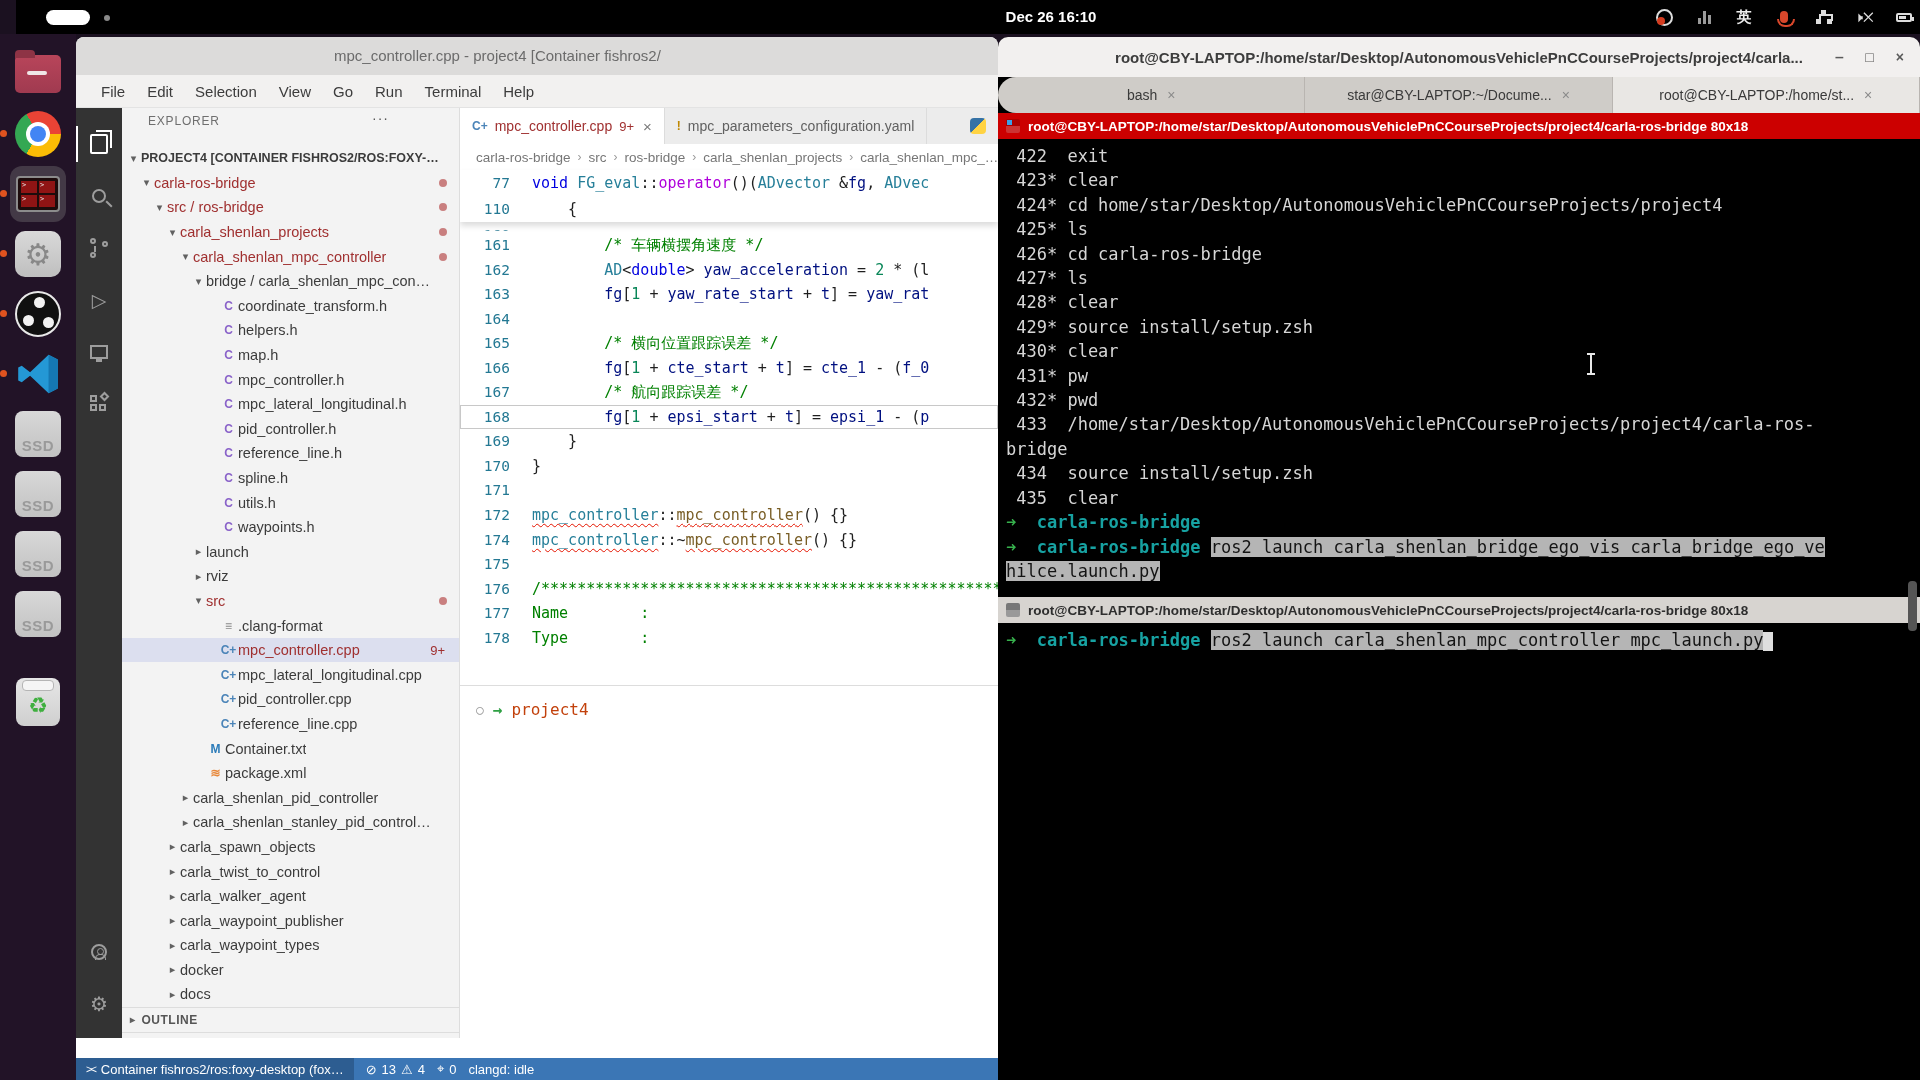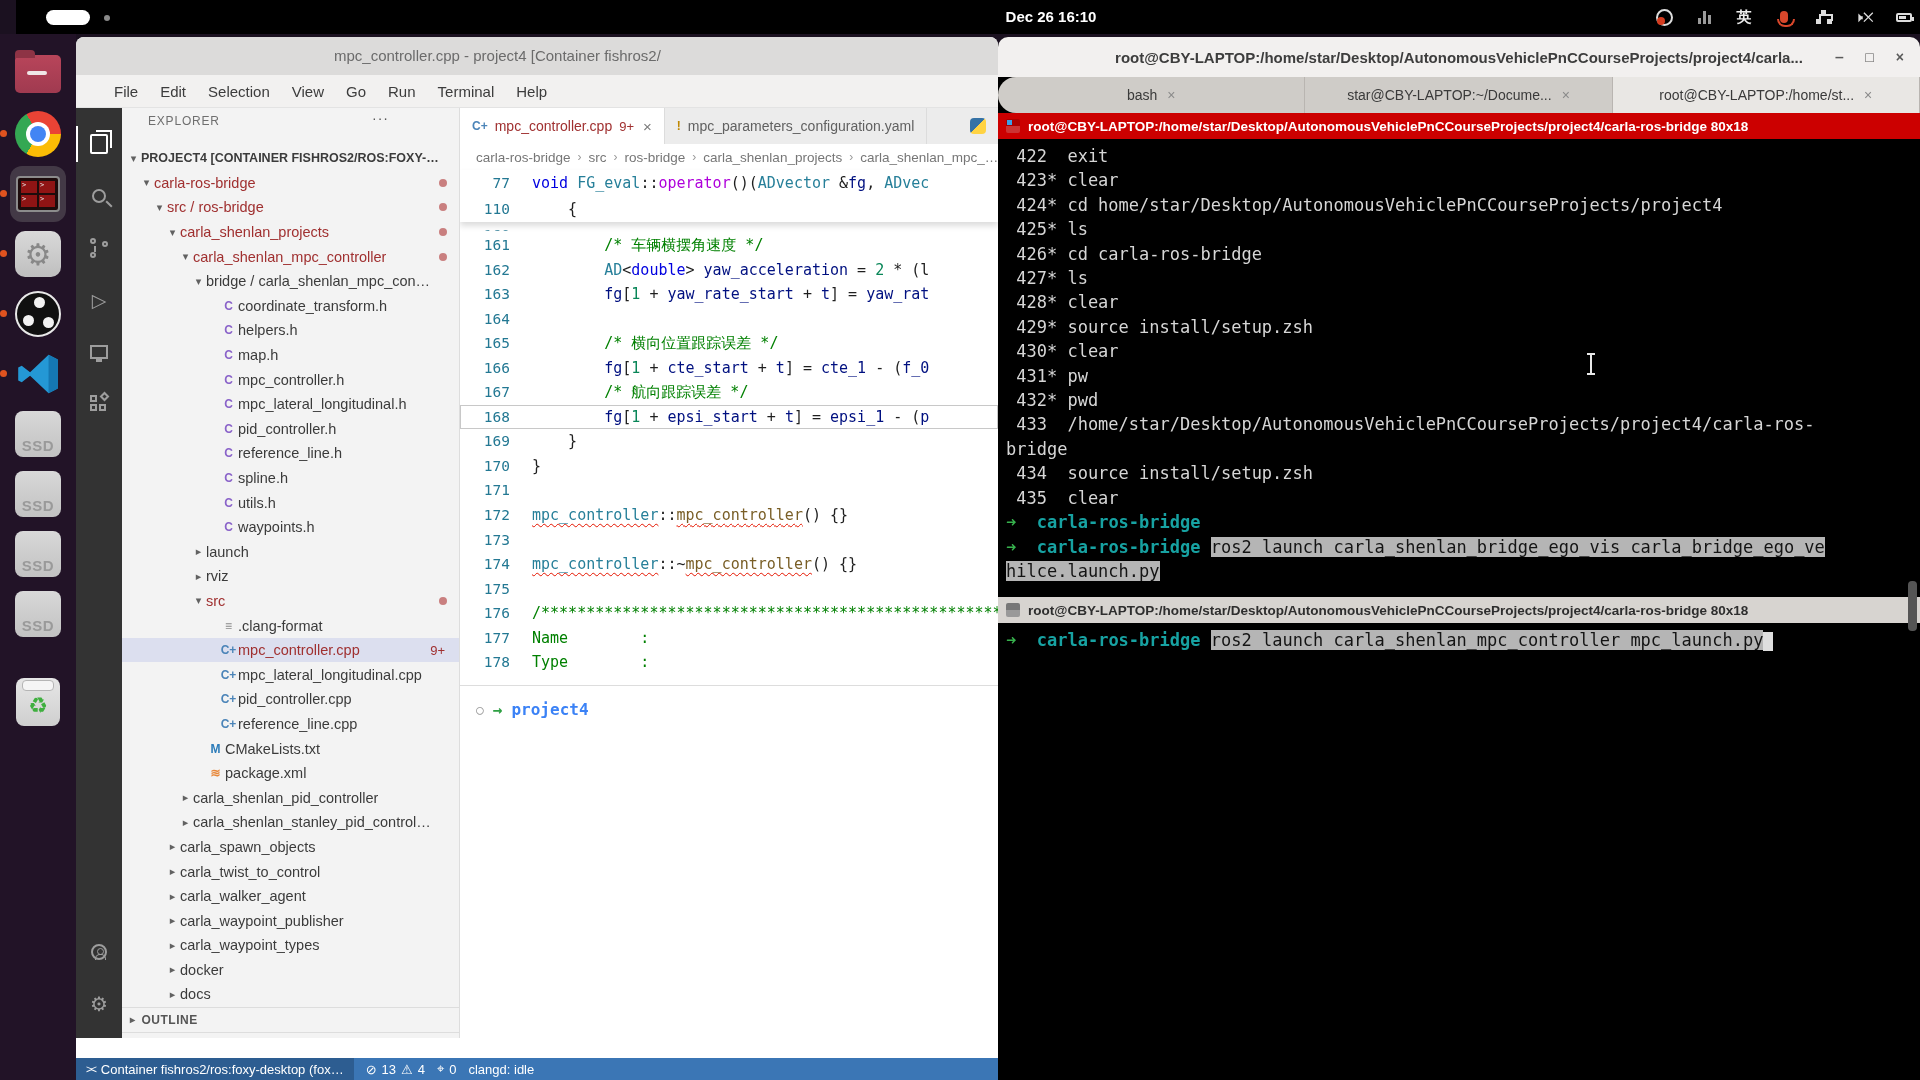--- a/index.html
+++ b/index.html
@@ -49,21 +49,21 @@
   .ico-obs i:nth-child(1){ left:17px; top:4px; } .ico-obs i:nth-child(2){ left:6px; top:22px; } .ico-obs i:nth-child(3){ left:26px; top:24px; }
   .ico-ssd { width:46px; height:46px; background:linear-gradient(#d8d8d8,#c2c2c2); border-radius:8px; display:flex; align-items:flex-end; justify-content:center; color:#9a9a9a; font-size:15px; font-weight:bold; padding-bottom:3px; letter-spacing:.5px; }
   .ico-trash { width:44px; height:48px; background:linear-gradient(#e6e6e6,#cfcfcf); border-radius:8px; position:relative; display:flex; align-items:center; justify-content:center; }
   .ico-trash::before { content:""; position:absolute; top:2px; left:6px; right:6px; height:9px; background:#f5f5f5; border:1px solid #b5b5b5; border-radius:4px; }
   .ico-trash span { color:#3faf3f; font-size:22px; margin-top:8px; }
   .gap-big { height:28px; }
 
   
   #vscode { position:absolute; left:76px; top:37px; width:922px; height:1043px; background:#fff; border-radius:8px 8px 0 0; overflow:hidden; z-index:10; }
   #vtitle { height:38px; background:#dcdbda; color:#6b6b6b; font-size:15px; line-height:38px; padding-left:258px; white-space:nowrap; overflow:hidden; }
-  #vmenu { height:33px; background:#f2f1f0; display:flex; align-items:center; padding-left:27px; border-bottom:1px solid #e3e3e3; }
+  #vmenu { height:33px; background:#f2f1f0; display:flex; align-items:center; padding-left:14px; border-bottom:1px solid #e3e3e3; }
   .menu-item { padding:0 11px; font-size:15px; color:#3c3c3c; }
   #vbody { display:flex; height:930px; }
   #activity { width:46px; background:#333; display:flex; flex-direction:column; align-items:center; padding-top:10px; position:relative; }
   .act-ic { width:46px; height:52px; display:flex; align-items:center; justify-content:center; color:#9d9d9d; position:relative; }
   .act-ic.active { color:#fff; }
   .act-ic.active::before { content:""; position:absolute; left:0; top:8px; bottom:8px; width:2px; background:#fff; }
   .gl-files { width:18px; height:20px; border:2px solid currentColor; border-radius:2px; position:relative; background:#333; }
   .gl-files::before { content:""; position:absolute; left:4px; top:-6px; width:14px; height:16px; border:2px solid currentColor; border-bottom:none; border-left:none; }
   .gl-search { width:14px; height:14px; border:2px solid currentColor; border-radius:50%; position:relative; }
   .gl-search::after { content:""; position:absolute; left:11px; top:12px; width:8px; height:2px; background:currentColor; transform:rotate(45deg); }
@@ -124,21 +124,21 @@
   .tk-err { text-decoration:underline wavy #e51400 1px; text-underline-offset:3px; }
 
   #panel { position:absolute; left:0; right:0; top:577px; height:373px; background:#fff; border-top:1px solid #ddd; }
   #panel-tabs { height:34px; display:flex; align-items:center; padding-left:18px; gap:26px; }
   .ptab { font-size:12.5px; letter-spacing:.4px; color:#8a8a8a; display:flex; align-items:center; gap:7px; height:100%; }
   .ptab.active { color:#3a3a3a; border-bottom:1px solid #555; }
   .ptab .pbadge { background:#cfcfcf; color:#333; border-radius:50%; width:20px; height:20px; font-size:11px; display:flex; align-items:center; justify-content:center; }
   #pterm { padding:14px 0 0 16px; font-family:"DejaVu Sans Mono",monospace; font-size:16px; display:flex; align-items:center; gap:9px; }
   #pterm .circ { color:#9a9a9a; font-size:13px; }
   #pterm .arrow { color:#2ea043; font-weight:bold; }
-  #pterm .pdir { color:#3b82f6; font-weight:bold; }
+  #pterm .pdir { color:#c2410c; font-weight:normal; }
 
   #vstatus { position:absolute; left:0; right:0; bottom:0; height:22px; background:#3b76b5; display:flex; align-items:center; color:#fff; font-size:13px; }
   #vstatus .remote { height:100%; background:#2d5d91; display:flex; align-items:center; padding:0 10px; gap:6px; max-width:310px; white-space:nowrap; overflow:hidden; }
   #vstatus .remote .ric { font-size:11px; letter-spacing:-2px; }
   #vstatus .sgroup { display:flex; align-items:center; gap:5px; margin-left:12px; white-space:nowrap; }
 
   
   #termwin { position:absolute; left:998px; top:37px; width:922px; height:1043px; background:#000; border-radius:10px 10px 0 0; overflow:hidden; z-index:10; }
   #ttitle { height:40px; background:#f2f0ef; display:flex; align-items:center; justify-content:center; font-size:15px; font-weight:bold; color:#3d3d3d; position:relative; }
   #ttitle .t { max-width:700px; white-space:nowrap; overflow:hidden; }
@@ -427,21 +427,21 @@
             <span class="lbl">pid_controller.cpp</span>
           </div>
           <div class="trow" style="padding-left: 82px;">
             <span class="chev"></span>
             <span class="fico c-cpp">C+</span>
             <span class="lbl">reference_line.cpp</span>
           </div>
           <div class="trow" style="padding-left: 69px;">
             <span class="chev"></span>
             <span class="fico c-m">M</span>
-            <span class="lbl">CMakeLists.txt</span>
+            <span class="lbl">Container.txt</span>
           </div>
           <div class="trow" style="padding-left: 69px;">
             <span class="chev"></span>
             <span class="fico c-xml">≋</span>
             <span class="lbl">package.xml</span>
           </div>
           <div class="trow" style="padding-left: 56px;">
             <span class="chev">▸</span>
             <span class="lbl">carla_shenlan_pid_controller</span>
           </div>
@@ -526,21 +526,20 @@
           <div class="codeline"><span class="ln">163</span><span class="src"><span class="tk-pl">        </span><span class="tk-vr">fg</span><span class="tk-pl">[</span><span class="tk-nm">1</span><span class="tk-pl"> + </span><span class="tk-vr">yaw_rate_start</span><span class="tk-pl"> + </span><span class="tk-vr">t</span><span class="tk-pl">] = </span><span class="tk-vr">yaw_rat</span></span></div>
           <div class="codeline"><span class="ln">164</span><span class="src"></span></div>
           <div class="codeline"><span class="ln">165</span><span class="src"><span class="tk-cm">        /* 横向位置跟踪误差 */</span></span></div>
           <div class="codeline"><span class="ln">166</span><span class="src"><span class="tk-pl">        </span><span class="tk-vr">fg</span><span class="tk-pl">[</span><span class="tk-nm">1</span><span class="tk-pl"> + </span><span class="tk-vr">cte_start</span><span class="tk-pl"> + </span><span class="tk-vr">t</span><span class="tk-pl">] = </span><span class="tk-vr">cte_1</span><span class="tk-pl"> - (</span><span class="tk-vr">f_0</span></span></div>
           <div class="codeline"><span class="ln">167</span><span class="src"><span class="tk-cm">        /* 航向跟踪误差 */</span></span></div>
           <div class="codeline cur"><span class="ln">168</span><span class="src"><span class="tk-pl">        </span><span class="tk-vr">fg</span><span class="tk-pl">[</span><span class="tk-nm">1</span><span class="tk-pl"> + </span><span class="tk-vr">epsi_start</span><span class="tk-pl"> + </span><span class="tk-vr">t</span><span class="tk-pl">] = </span><span class="tk-vr">epsi_1</span><span class="tk-pl"> - (</span><span class="tk-vr">p</span></span></div>
           <div class="codeline"><span class="ln">169</span><span class="src"><span class="tk-pl">    }</span></span></div>
           <div class="codeline"><span class="ln">170</span><span class="src"><span class="tk-pl">}</span></span></div>
           <div class="codeline"><span class="ln">171</span><span class="src"></span></div>
           <div class="codeline"><span class="ln">172</span><span class="src"><span class="tk-ty tk-err">mpc_controller</span><span class="tk-pl">::</span><span class="tk-fn tk-err">mpc_controller</span><span class="tk-pl">() {}</span></span></div>
-          <div class="codeline"><span class="ln">173</span><span class="src"></span></div>
           <div class="codeline"><span class="ln">174</span><span class="src"><span class="tk-ty tk-err">mpc_controller</span><span class="tk-pl">::~</span><span class="tk-fn tk-err">mpc_controller</span><span class="tk-pl">() {}</span></span></div>
           <div class="codeline"><span class="ln">175</span><span class="src"></span></div>
           <div class="codeline"><span class="ln">176</span><span class="src"><span class="tk-cm">/************************************************************************</span></span></div>
           <div class="codeline"><span class="ln">177</span><span class="src"><span class="tk-cm">Name        :</span></span></div>
           <div class="codeline"><span class="ln">178</span><span class="src"><span class="tk-cm">Type        :</span></span></div>
         </div>
       <div id="panel">
         <div id="pterm">
           <span class="circ">○</span>
           <span class="arrow">→</span>

